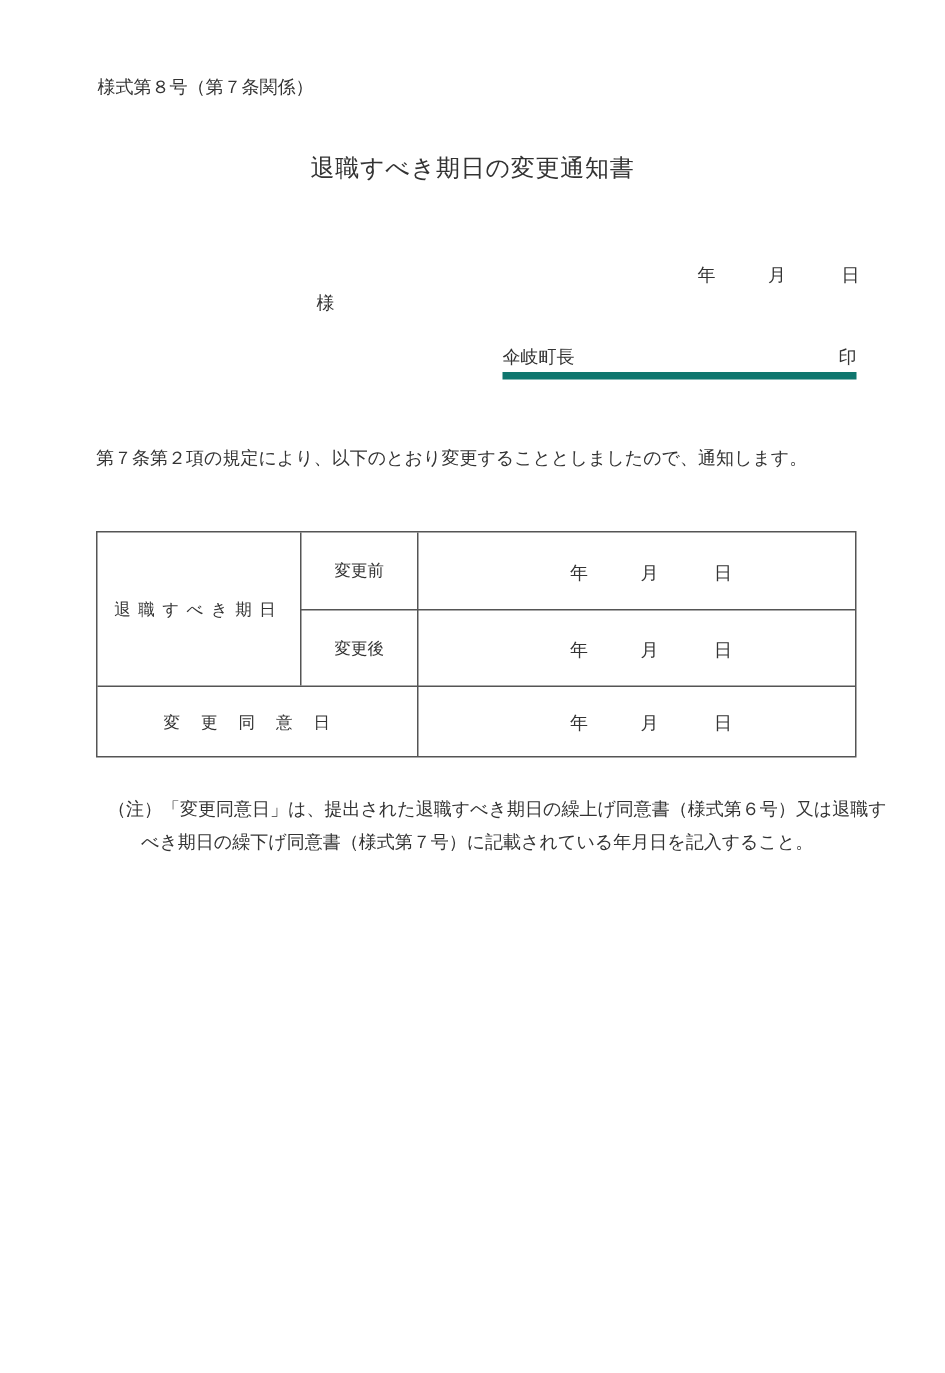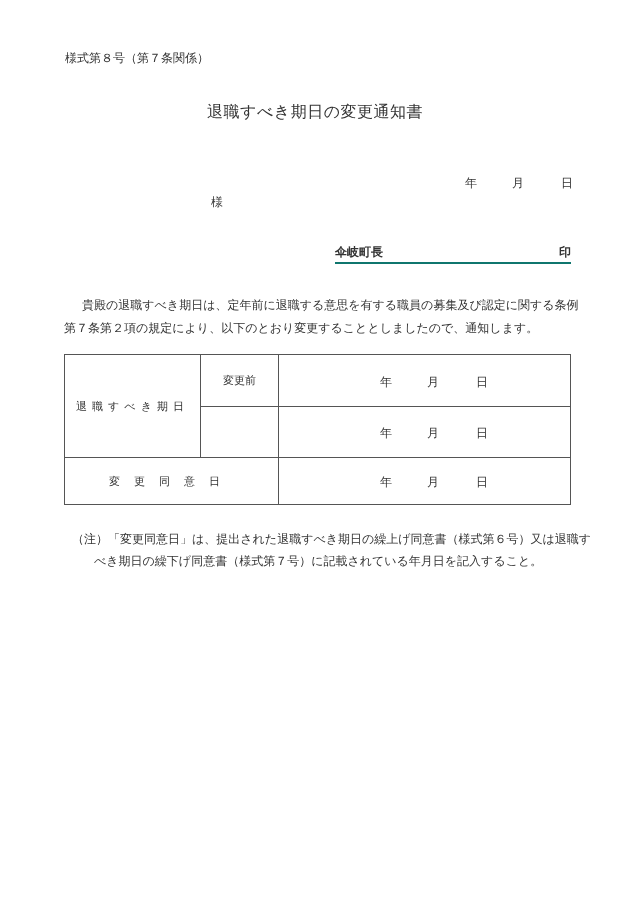--- a/index.html
+++ b/index.html
@@ -8,22 +8,22 @@
       font-family: "DejaVu Serif", "Liberation Serif", serif;
       color: #333333; overflow: hidden;
     }
     .abs { position: absolute; white-space: nowrap; }
     .form-no { left: 45px; top: 50px; font-size: 12px; margin-left: 20px; }
     .title { left: 0; width: 630px; top: 102px; text-align: center; font-size: 16px; letter-spacing: 0.5px; }
     .date-line { top: 175px; font-size: 12px; }
     .date-y { left: 465px; } .date-m { left: 512px; } .date-d { left: 561px; }
     .recipient { left: 211px; top: 194px; font-size: 12px; }
     .issuer {
-      left: 335px; top: 244px; width: 236px; font-size: 12px;
-      border-bottom: 2px solid #0f766e; padding-bottom: 1px; font-weight: bold;
+      left: 335px; top: 230px; width: 236px; font-size: 12px;
+      border-bottom: 5px solid #0f766e; padding-bottom: 1px;
     }
     .issuer .seal { position: absolute; right: 0; top: 0; }
     .body-text { left: 64px; top: 294px; width: 520px; font-size: 12px; line-height: 23px; white-space: normal; }
     .body-text p { margin: 0; white-space: nowrap; }
     .body-text p.first { text-indent: 18px; }
 
     .tbl { position: absolute; left: 64px; top: 354px; width: 507px; height: 151px;
       border: 1px solid #555; box-sizing: border-box; }
     .cell { position: absolute; box-sizing: border-box; font-size: 11px;
       display: flex; align-items: center; justify-content: center; }
@@ -51,34 +51,34 @@
 </div>
 
 <div class="abs recipient">様</div>
 
 <div class="abs issuer">
   <span>伞岐町長</span>
   <span class="seal">印</span>
 </div>
 
 <div class="abs body-text">
-  <p class="first">貴殿の退職すべき期日は、定年前に退職する意思を有する職員の募集及び認定に関する条例</p>
   <p>第７条第２項の規定により、以下のとおり変更することとしましたので、通知します。</p>
 </div>
 
 <div class="tbl">
 
   <div class="vline" style="left:135px; top:0; height:102px;"></div>
   <div class="vline" style="left:213px; top:0; height:149px;"></div>
   <div class="hline" style="left:135px; top:51px; width:370px;"></div>
   <div class="hline" style="left:0; top:102px; width:505px;"></div>
 
   <div class="cell spaced" style="left:0; top:0; width:135px; height:102px;">退職すべき期日</div>
 
   <div class="cell" style="left:136px; top:0; width:77px; height:51px;">変更前</div>
+  <div class="cell" style="left:136px; top:52px; width:77px; height:50px;">変更後</div>
   <div class="cell wide" style="left:0; top:103px; width:213px; height:46px;">変更同意日</div>
 
   <div>
     <span class="ymd" style="left:315px; top:19px;">年</span>
     <span class="ymd" style="left:362px; top:19px;">月</span>
     <span class="ymd" style="left:411px; top:19px;">日</span>
   </div>
   <div>
     <span class="ymd" style="left:315px; top:70px;">年</span>
     <span class="ymd" style="left:362px; top:70px;">月</span>

